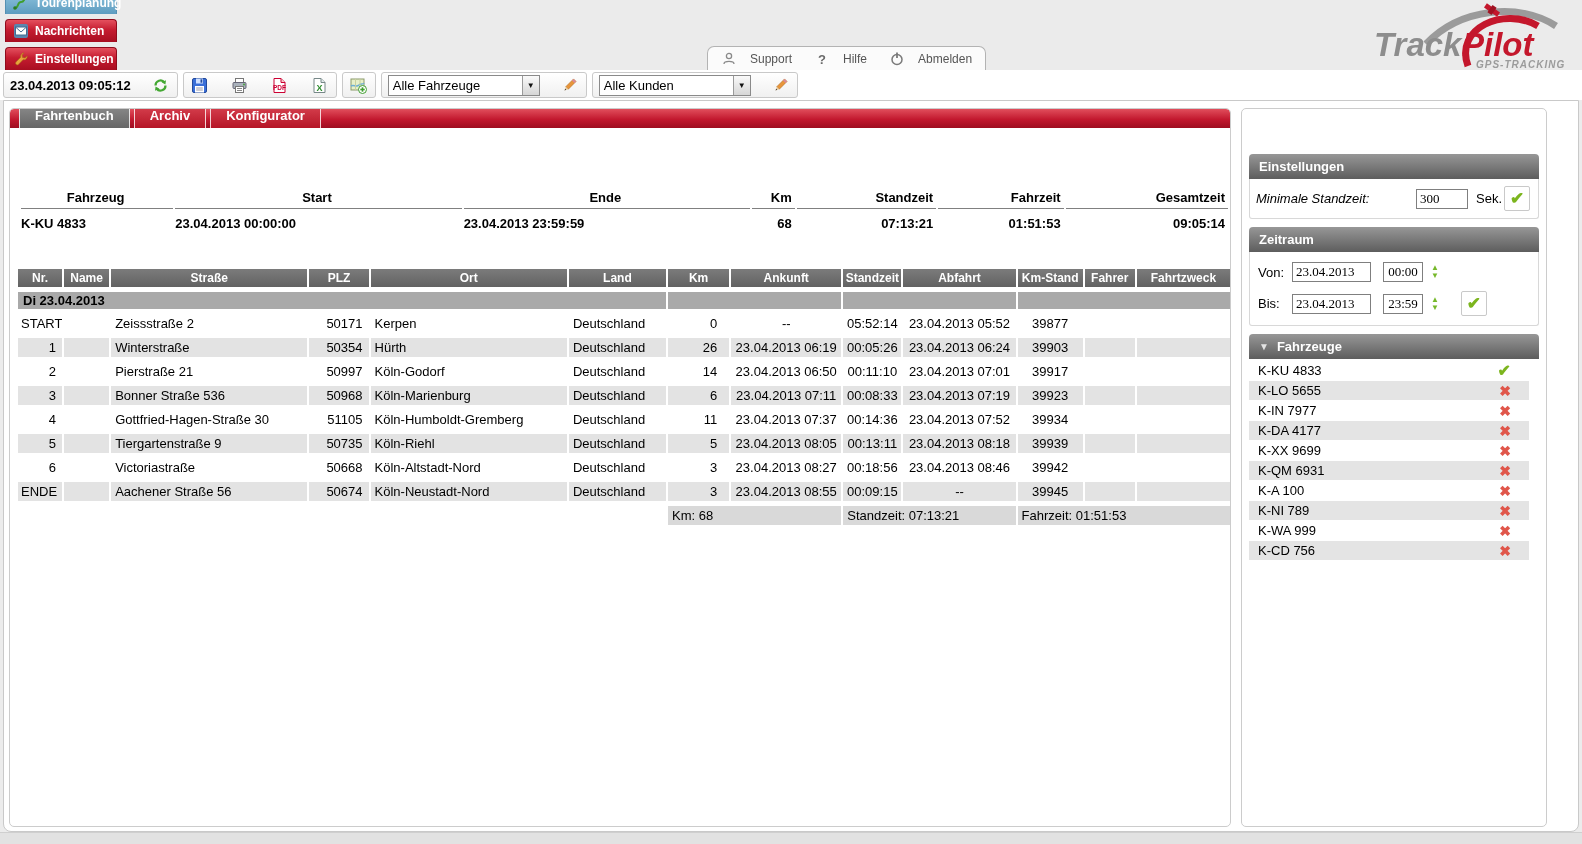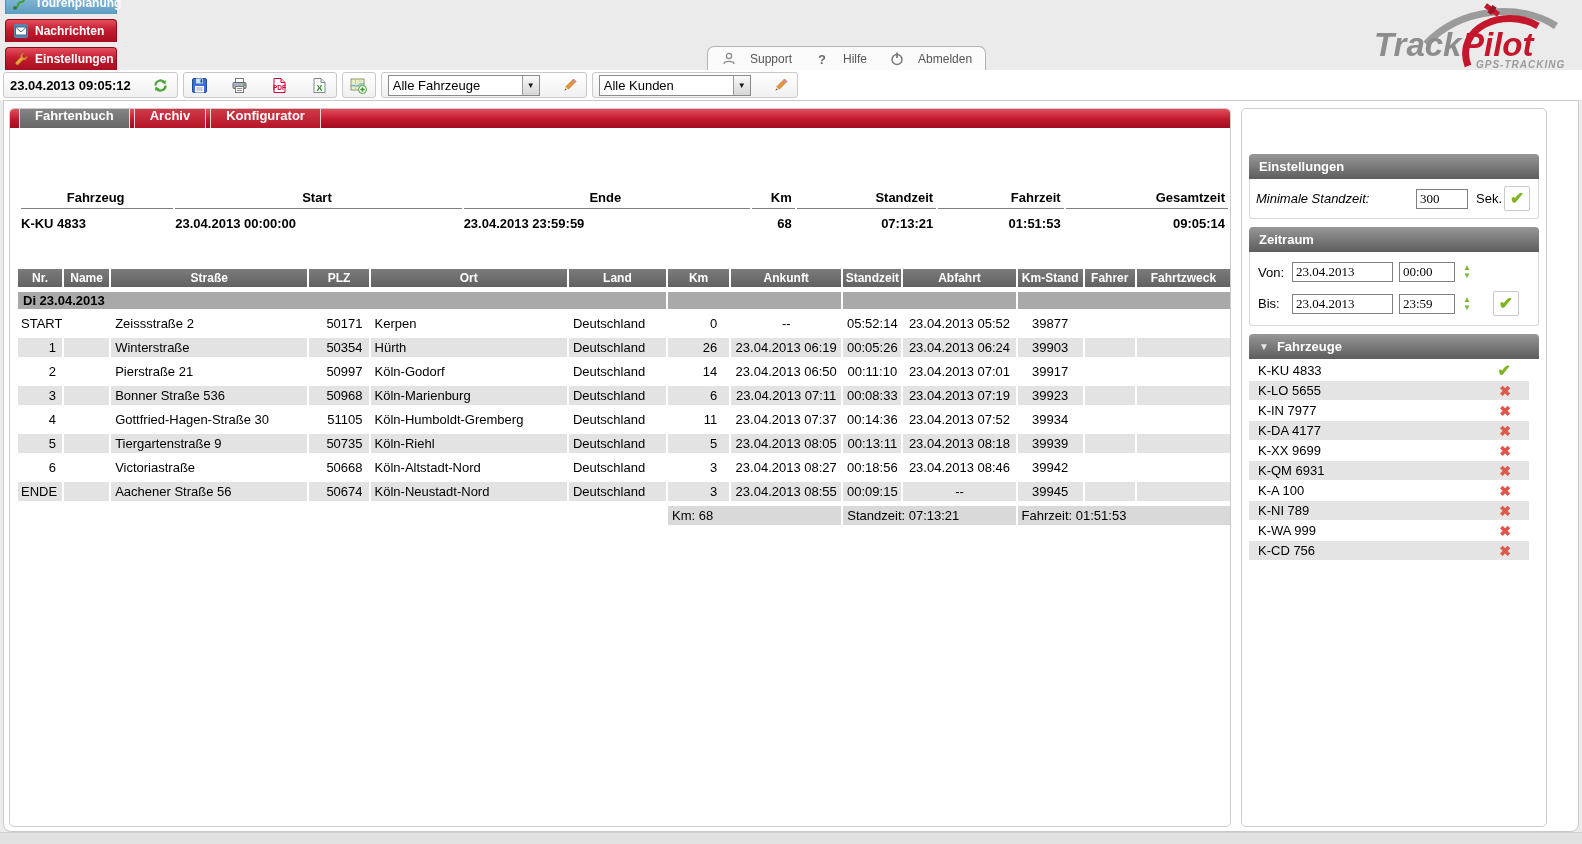--- a/index.html
+++ b/index.html
@@ -71,21 +71,21 @@
   
   .sidebar { position:absolute; top:7px; left:1237px; width:306px; height:719px; border:1px solid #cccccc;
              border-radius:5px; background:#fff; padding:5px 7px; }
   .panel-header { height:25px; background:linear-gradient(#979797,#5d5d5d); border-radius:4px 4px 0 0; color:#fff;
                   font-weight:bold; font-size:13px; display:flex; align-items:center; padding-left:10px; gap:8px; }
   .ph-first { margin-top:40px; }
   .panel-body { border:1px solid #d8d8d8; border-top:none; border-radius:0 0 3px 3px; padding:7px 6px; background:#fff; }
   .settings-row { display:flex; align-items:center; font-size:13px; }
   .settings-row .lbl { width:160px;font-style:italic; }
   .sb-input { border:1px solid #7f7f7f; height:20px; font-size:13px; padding:0 3px; font-family:Liberation Serif, serif; }
-  .w52 { width:52px; } .w79 { width:101px; } .w48 { width:56px; margin-left:6px; }
+  .w52 { width:52px; } .w79 { width:79px; } .w48 { width:40px; margin-left:12px;text-align:center; }
   .unit { margin-left:8px; }
   .check-btn { width:26px; height:25px; border:1px solid #c9c9c9; border-radius:2px; background:#fff;
                display:flex; align-items:center; justify-content:center; color:#7cb51e; font-size:17px;
                font-weight:bold; cursor:pointer; }
   .push-right { margin-left:auto; margin-right:2px; }
   .zr { display:flex; align-items:center; font-size:13px; margin:3px 0 9px 2px; }
   .zr:last-child { margin-bottom:2px; }
   .zr .lbl { width:34px; }
   .updown { display:flex; flex-direction:column; margin-left:8px; color:#76b82a; font-size:8px; line-height:8px; cursor:pointer; }
   .zcheck { margin-left:22px; }

